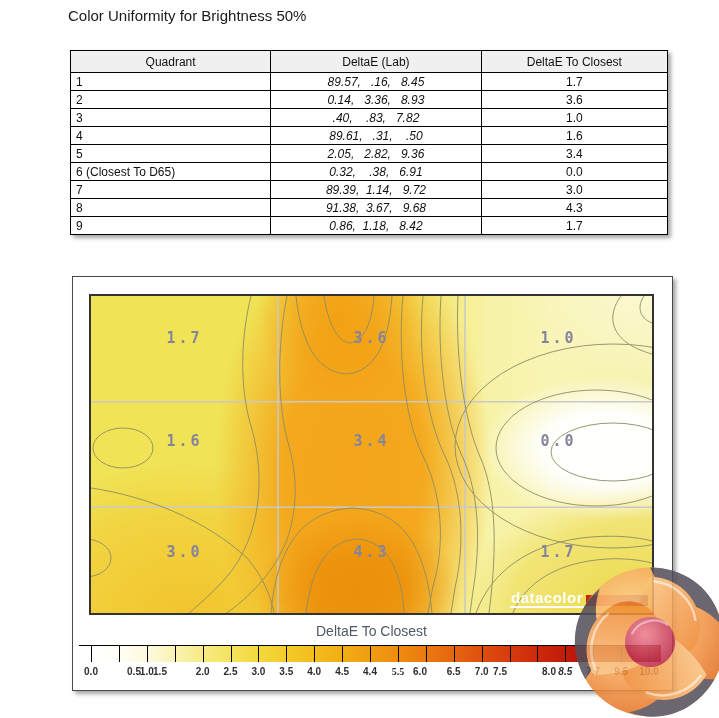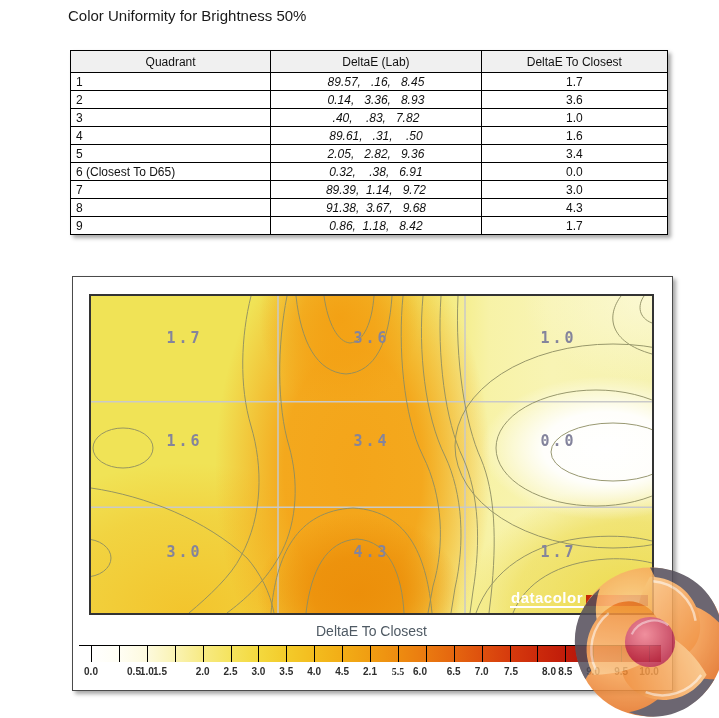--- a/index.html
+++ b/index.html
@@ -230,37 +230,37 @@
           <div class="cb-label" style="left: 151.5px;">2.5</div>
           <div class="cb-tick" style="left: 179.4px;"></div>
           <div class="cb-label" style="left: 179.4px;">3.0</div>
           <div class="cb-tick" style="left: 207.3px;"></div>
           <div class="cb-label" style="left: 207.3px;">3.5</div>
           <div class="cb-tick" style="left: 235.2px;"></div>
           <div class="cb-label" style="left: 235.2px;">4.0</div>
           <div class="cb-tick" style="left: 263.1px;"></div>
           <div class="cb-label" style="left: 263.1px;">4.5</div>
           <div class="cb-tick" style="left: 291px;"></div>
-          <div class="cb-label" style="left: 291px;">2.1</div>
+          <div class="cb-label" style="left: 291px;">4.4</div>
           <div class="cb-tick" style="left: 318.9px;"></div>
           <div class="cb-label" style="left: 318.9px; font-family: Liberation Serif, serif;">5.5</div>
           <div class="cb-tick" style="left: 346.8px;"></div>
           <div class="cb-label" style="left: 341px;">6.0</div>
           <div class="cb-tick" style="left: 374.7px;"></div>
           <div class="cb-label" style="left: 374.7px;">6.5</div>
           <div class="cb-tick" style="left: 402.6px;"></div>
           <div class="cb-label" style="left: 402.6px;">7.0</div>
           <div class="cb-tick" style="left: 430.5px;"></div>
-          <div class="cb-label" style="left: 432px;">7.5</div>
+          <div class="cb-label" style="left: 421px;">7.5</div>
           <div class="cb-tick" style="left: 458.4px;"></div>
           <div class="cb-label" style="left: 470px;">8.0</div>
           <div class="cb-tick" style="left: 486.3px;"></div>
-          <div class="cb-label" style="left: 486.3px;">8.5</div>
+          <div class="cb-label" style="left: 486.3px; font-style: italic;">8.5</div>
           <div class="cb-tick" style="left: 514.2px;"></div>
-          <div class="cb-label" style="left: 514.2px;">9.0</div>
+          <div class="cb-label" style="left: 514.2px;">7.7</div>
           <div class="cb-tick" style="left: 542.1px;"></div>
           <div class="cb-label" style="left: 542.1px;">9.5</div>
           <div class="cb-tick" style="left: 570px;"></div>
           <div class="cb-label" style="left: 570px;">10.0</div>
         </div>
     </div>
   </div>
 
   <svg class="kitguru" viewBox="0 0 100 100">
     <defs>

